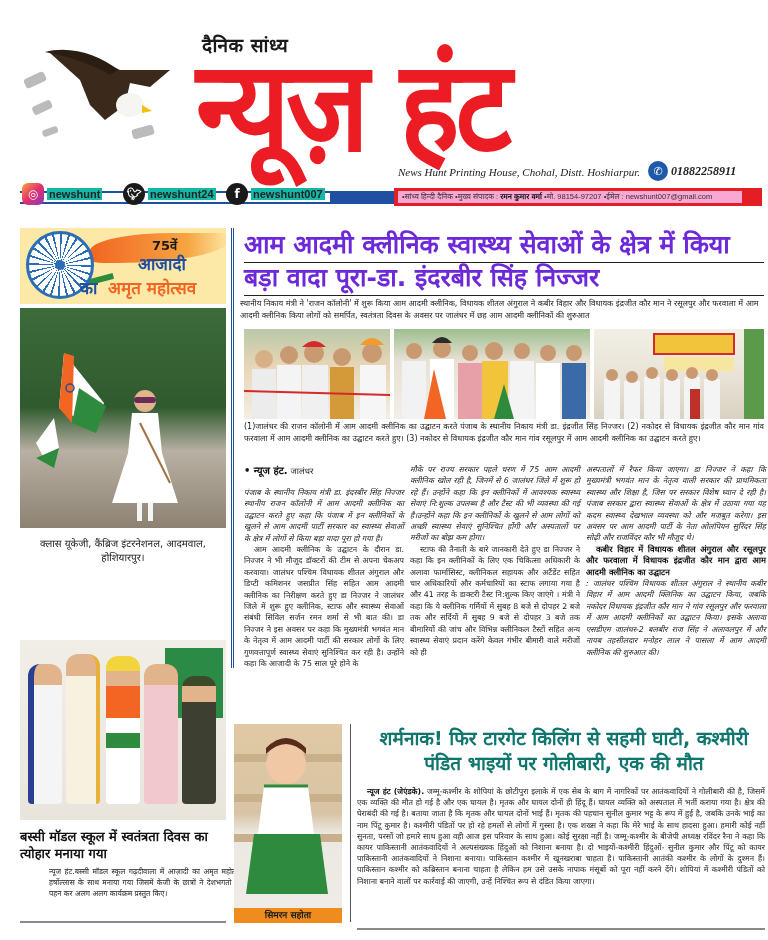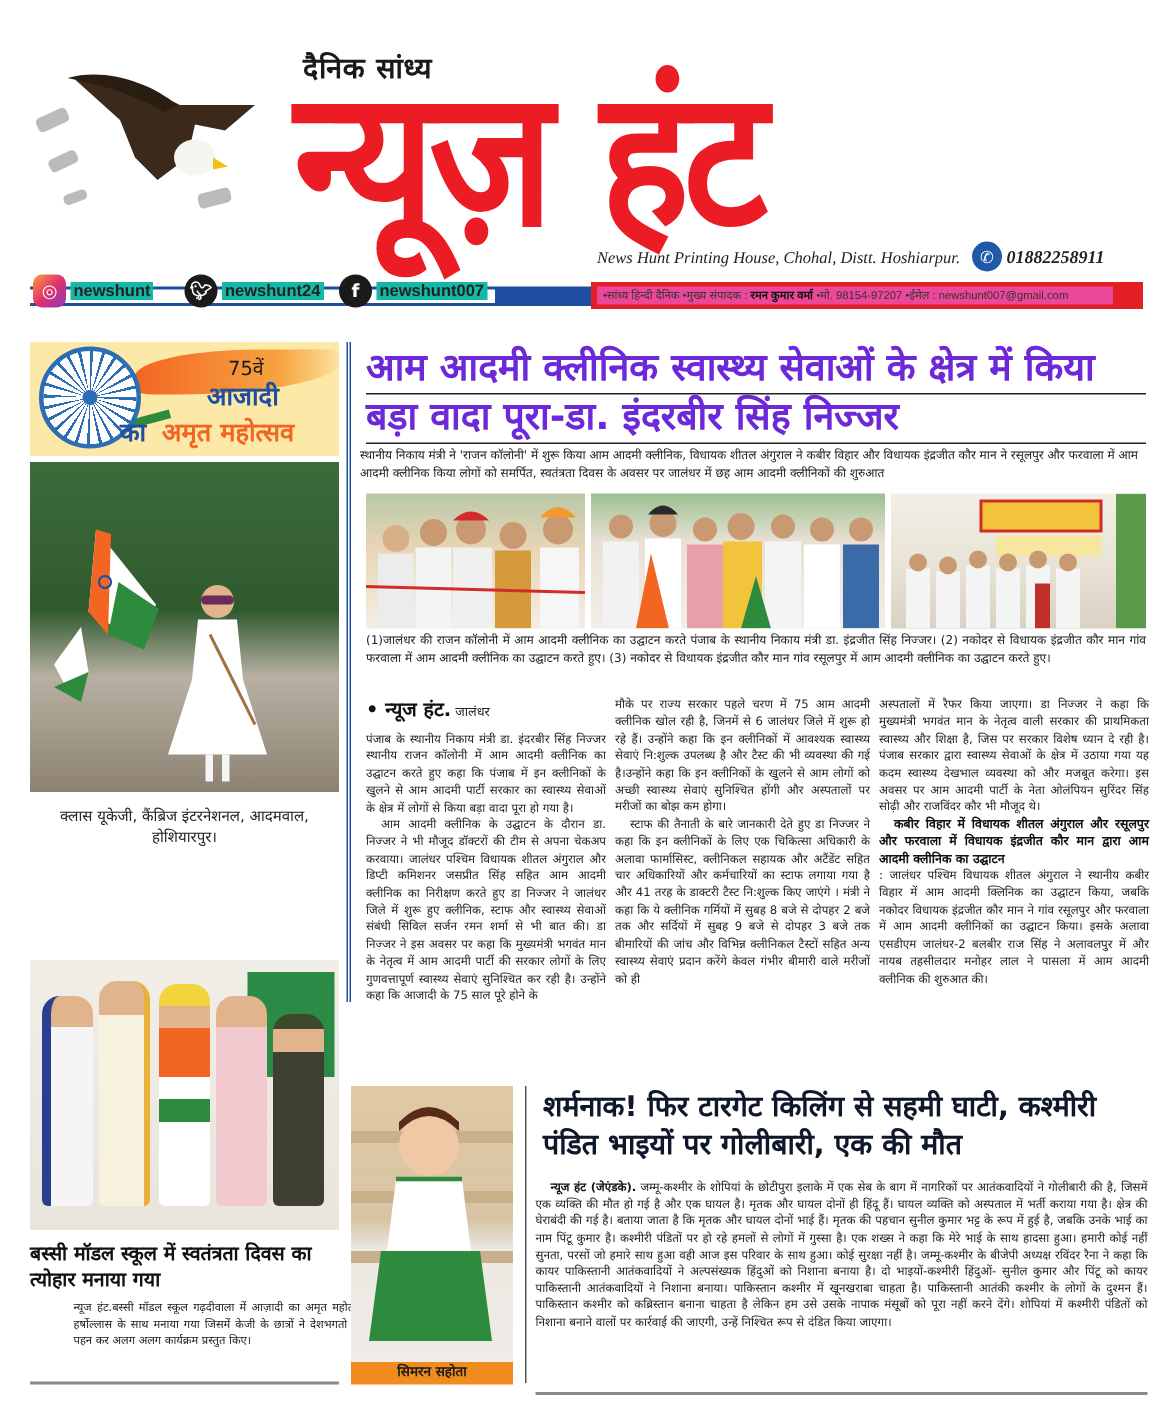--- a/index.html
+++ b/index.html
@@ -23,31 +23,31 @@
   
   .socialbar { position: absolute; left: 20px; top: 188px; width: 742px; height: 18px; }
   .social-left { position: absolute; left: 0; top: 3px; width: 374px; height: 13px; background: #1e4fa0; }
   .social-left-inner { position: absolute; left: 0; top: 2px; width: 310px; height: 9px; background: #fff; }
   .social-item { position: absolute; top: -5px; display: flex; align-items: center; gap: 3px; }
   .social-icon { width: 22px; height: 22px; border-radius: 50%; display: flex; align-items: center; justify-content: center; color: #fff; font-weight: bold; font-size: 12px; }
   .social-icon.insta { background: linear-gradient(135deg,#f9a03f,#e1306c,#8a3ab9); border-radius: 6px; }
   .social-icon.twitter, .social-icon.fb { background: #1a1a1a; }
   .social-handle { font-family: "Liberation Sans", sans-serif; font-weight: bold; font-size: 11px; color: #222; background: #14b8a6; padding: 0 2px; }
   .social-right { position: absolute; left: 374px; top: 0; width: 368px; height: 18px; background: #e31e24; }
-  .social-right-inner { position: absolute; left: 4px; top: 3px; right: 20px; height: 12px; background: #ec4899; font-family: "Liberation Sans", sans-serif; font-size: 7.5px; color: #333; padding-left: 4px; line-height: 12px; white-space: nowrap; overflow: hidden; }
+  .social-right-inner { position: absolute; left: 4px; top: 3px; right: 20px; height: 12px; background: #f9a8d4; font-family: "Liberation Sans", sans-serif; font-size: 7.5px; color: #333; padding-left: 4px; line-height: 12px; white-space: nowrap; overflow: hidden; }
   .social-right-inner b { color: #111; }
 
   
   .leftcol { position: absolute; left: 20px; top: 228px; width: 206px; height: 705px; }
   .amrit { position: absolute; left: 0; top: 0; width: 206px; height: 76px; background: #fce9a8; overflow: hidden; }
   .chakra { position: absolute; left: 6px; top: 3px; width: 68px; height: 68px; border-radius: 50%; border: 3px solid #2b6db6; background: repeating-conic-gradient(#2b6db6 0 4deg, #fff 4deg 15deg); }
   .chakra::after { content: ""; position: absolute; left: 26px; top: 26px; width: 10px; height: 10px; border-radius: 50%; background: #2b6db6; }
   .swoosh { position: absolute; left: 70px; top: 5px; width: 140px; height: 30px; background: linear-gradient(90deg, #f26522, #f7a542 70%, transparent); border-radius: 60% 10% 80% 10%; }
   .swoosh2 { position: absolute; left: 54px; top: 50px; width: 40px; height: 6px; background: #2e8b3e; transform: rotate(-15deg); }
-  .amrit-75 { position: absolute; left: 132px; top: 8px; font-size: 13px; font-weight: normal; color: #1a1a1a; text-align: center; }
+  .amrit-75 { position: absolute; left: 132px; top: 8px; font-size: 13px; font-weight: bold; color: #1a1a1a; text-align: center; }
   .amrit-azadi { position: absolute; left: 118px; top: 24px; font-size: 17px; font-weight: bold; color: #1e4fa0; }
   .amrit-ka { position: absolute; left: 60px; top: 48px; font-size: 17px; font-weight: bold; color: #1e4fa0; }
   .amrit-mahotsav { position: absolute; left: 88px; top: 48px; font-size: 17px; font-weight: bold; color: #f26522; }
 
   .photo1 { position: absolute; left: 0; top: 80px; width: 206px; height: 220px; background: linear-gradient(180deg, #3d6b3a 0%, #2f5a2e 45%, #b8b0a3 65%, #8d8272 100%); overflow: hidden; }
   .flag { position: absolute; left: 14px; top: 40px; width: 75px; height: 130px; }
   .girl { position: absolute; left: 90px; top: 75px; width: 70px; height: 145px; }
   .photo1-cap { position: absolute; left: 0; top: 300px; width: 206px; height: 17px; background: #f08c1e; color: #1a1a1a; font-size: 10px; font-weight: bold; text-align: center; line-height: 17px; }
   .photo1-sub { position: absolute; left: 0; top: 308px; width: 206px; font-size: 10px; color: #222; text-align: center; }
 
@@ -68,34 +68,34 @@
   .lead-h-rule2 { position: absolute; left: 244px; top: 295px; width: 520px; height: 1px; background: #222; }
   .lead-deck { position: absolute; left: 240px; top: 298px; width: 526px; font-size: 8px; line-height: 12px; color: #222; }
   .lead-photos { position: absolute; left: 244px; top: 329px; width: 520px; height: 90px; display: flex; gap: 4px; }
   .lp { height: 90px; position: relative; overflow: hidden; }
   .lp1 { width: 146px; background: linear-gradient(180deg,#b9c9a8 0%,#e7d5b5 40%,#f3eee5 100%); }
   .lp2 { width: 196px; background: linear-gradient(180deg,#9cc08f 0%,#e8e0d4 35%,#f2efe8 100%); }
   .lp3 { width: 170px; background: linear-gradient(180deg,#f2efe6 0%,#e9e4d7 50%,#d9d2c3 100%); }
   .lead-caption { position: absolute; left: 244px; top: 421px; width: 520px; font-size: 8px; line-height: 12px; color: #222; text-align: justify; }
 
   .byline { position: absolute; left: 244px; top: 463px; font-size: 8.5px; color: #222; }
-  .byline b { font-size: 13px; color: #111; text-align: right; }
+  .byline b { font-size: 10px; color: #111; text-align: right; }
   .col { position: absolute; top: 478px; font-size: 7.8px; line-height: 11.4px; color: #222; text-align: justify; }
   .col.c1 { left: 244px; width: 160px; top: 487px; }
   .col.c2 { left: 410px; width: 170px; top: 464px; }
   .col.c3 { left: 586px; width: 180px; top: 464px; }
   .col p { text-indent: 10px; }
-  .col p.noindent { text-indent: 0; }
+  .col p.noindent { text-indent: 0; font-style: italic; }
   .col .subhead { font-weight: bold; font-size: 8.3px; color: #111; text-indent: 10px; }
 
   
   .photo3 { position: absolute; left: 234px; top: 724px; width: 108px; height: 198px; background: linear-gradient(180deg,#e0c9a3 0%,#d8c4a5 45%,#ebe7e1 55%,#f0ede8 100%); overflow: hidden; }
   .photo3-cap { position: absolute; left: 234px; top: 908px; width: 108px; height: 15px; background: #f08c1e; font-size: 9px; font-weight: bold; text-align: center; line-height: 15px; color: #1a1a1a; }
   .vrule2 { position: absolute; left: 350px; top: 724px; width: 1px; height: 198px; background: #555; }
-  .kashmir-h { position: absolute; left: 362px; top: 726px; width: 404px; font-size: 19px; line-height: 25px; font-weight: bold; color: #0f172a; }
+  .kashmir-h { position: absolute; left: 362px; top: 726px; width: 404px; text-align: center; font-size: 19px; line-height: 25px; font-weight: bold; color: #0f766e; }
   .kashmir-body { position: absolute; left: 357px; top: 786px; width: 408px; font-size: 7.8px; line-height: 11.2px; color: #222; text-align: justify; text-indent: 10px; }
   .kashmir-body b { color: #111; }
   .kashmir-rule { position: absolute; left: 357px; top: 928px; width: 408px; height: 2px; background: #8a8a8a; }
 </style>
 </head>
 <body>
 
 <header class="masthead">
   <svg class="eagle" viewBox="0 0 150 115">
     <path d="M30 28 L70 30 L100 45 L150 45 L130 62 L110 58 L105 80 L85 95 L70 80 L60 55 Z" fill="#3b2a1c"></path>

